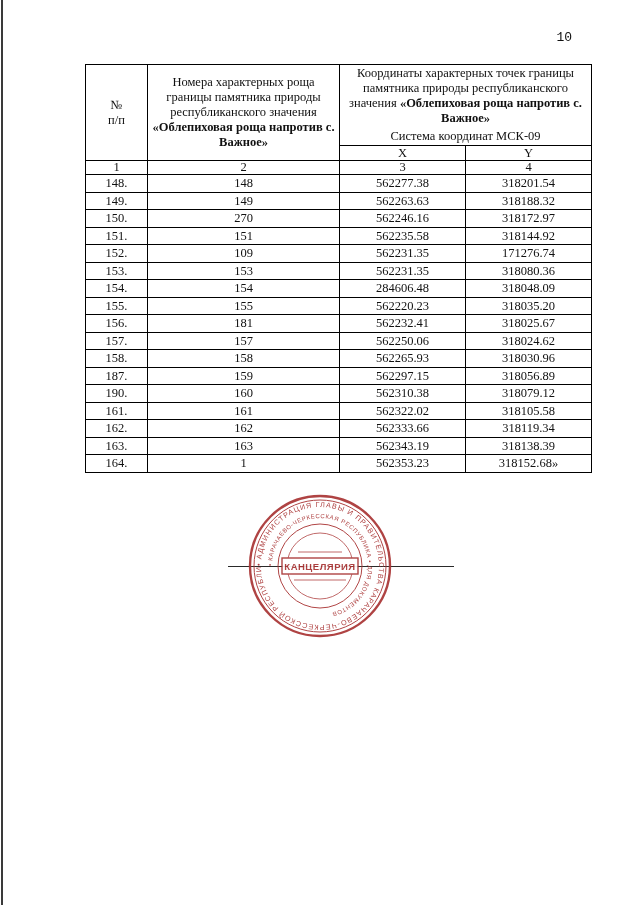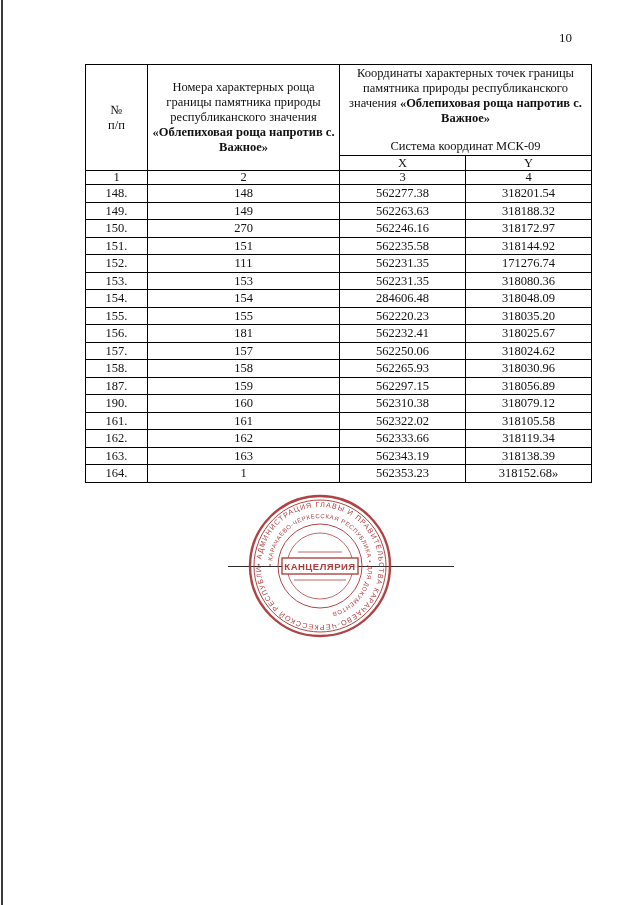--- a/index.html
+++ b/index.html
@@ -25,20 +25,21 @@
     top: 0;
     width: 2px;
     height: 905px;
     background: #3a3a3a;
   }
   .page-number {
     position: absolute;
     top: 30px;
     right: 68px;
     font-size: 13px;
+    font-family: Liberation Mono, monospace;
   }
   table.coords {
     position: absolute;
     left: 85px;
     top: 64px;
     width: 506px;
     border-collapse: collapse;
     table-layout: fixed;
   }
   table.coords th,
@@ -47,21 +48,21 @@
     text-align: center;
     vertical-align: middle;
     font-weight: normal;
     font-size: 12.5px;
     padding: 1px 3px;
     line-height: 15px;
   }
   table.coords .b { font-weight: bold; }
   .pre { white-space: pre-line; }
   th.coords-title { padding: 3px 4px 2px 4px; }
-  th.coords-title .title { margin-bottom: 13px; }
+  th.coords-title .title { margin-bottom: 3px; }
   tr.xyrow th { height: 14px; line-height: 13px; padding: 0 2px; }
   tr.colnums td { height: 13px; line-height: 13px; padding: 0 2px; }
   tbody.data td { height: 14.5px; line-height: 14px; padding: 1px 2px; }
 
   .stamp-zone {
     position: absolute;
     left: 0;
     top: 478px;
     width: 640px;
     height: 190px;
@@ -153,21 +154,21 @@
 
     <tr>
       <td>151.</td>
       <td>151</td>
       <td>562235.58</td>
       <td>318144.92</td>
     </tr>
 
     <tr>
       <td>152.</td>
-      <td>111</td>
+      <td>109</td>
       <td>562231.35</td>
       <td>171276.74</td>
     </tr>
 
     <tr>
       <td>153.</td>
       <td>153</td>
       <td>562231.35</td>
       <td>318080.36</td>
     </tr>

